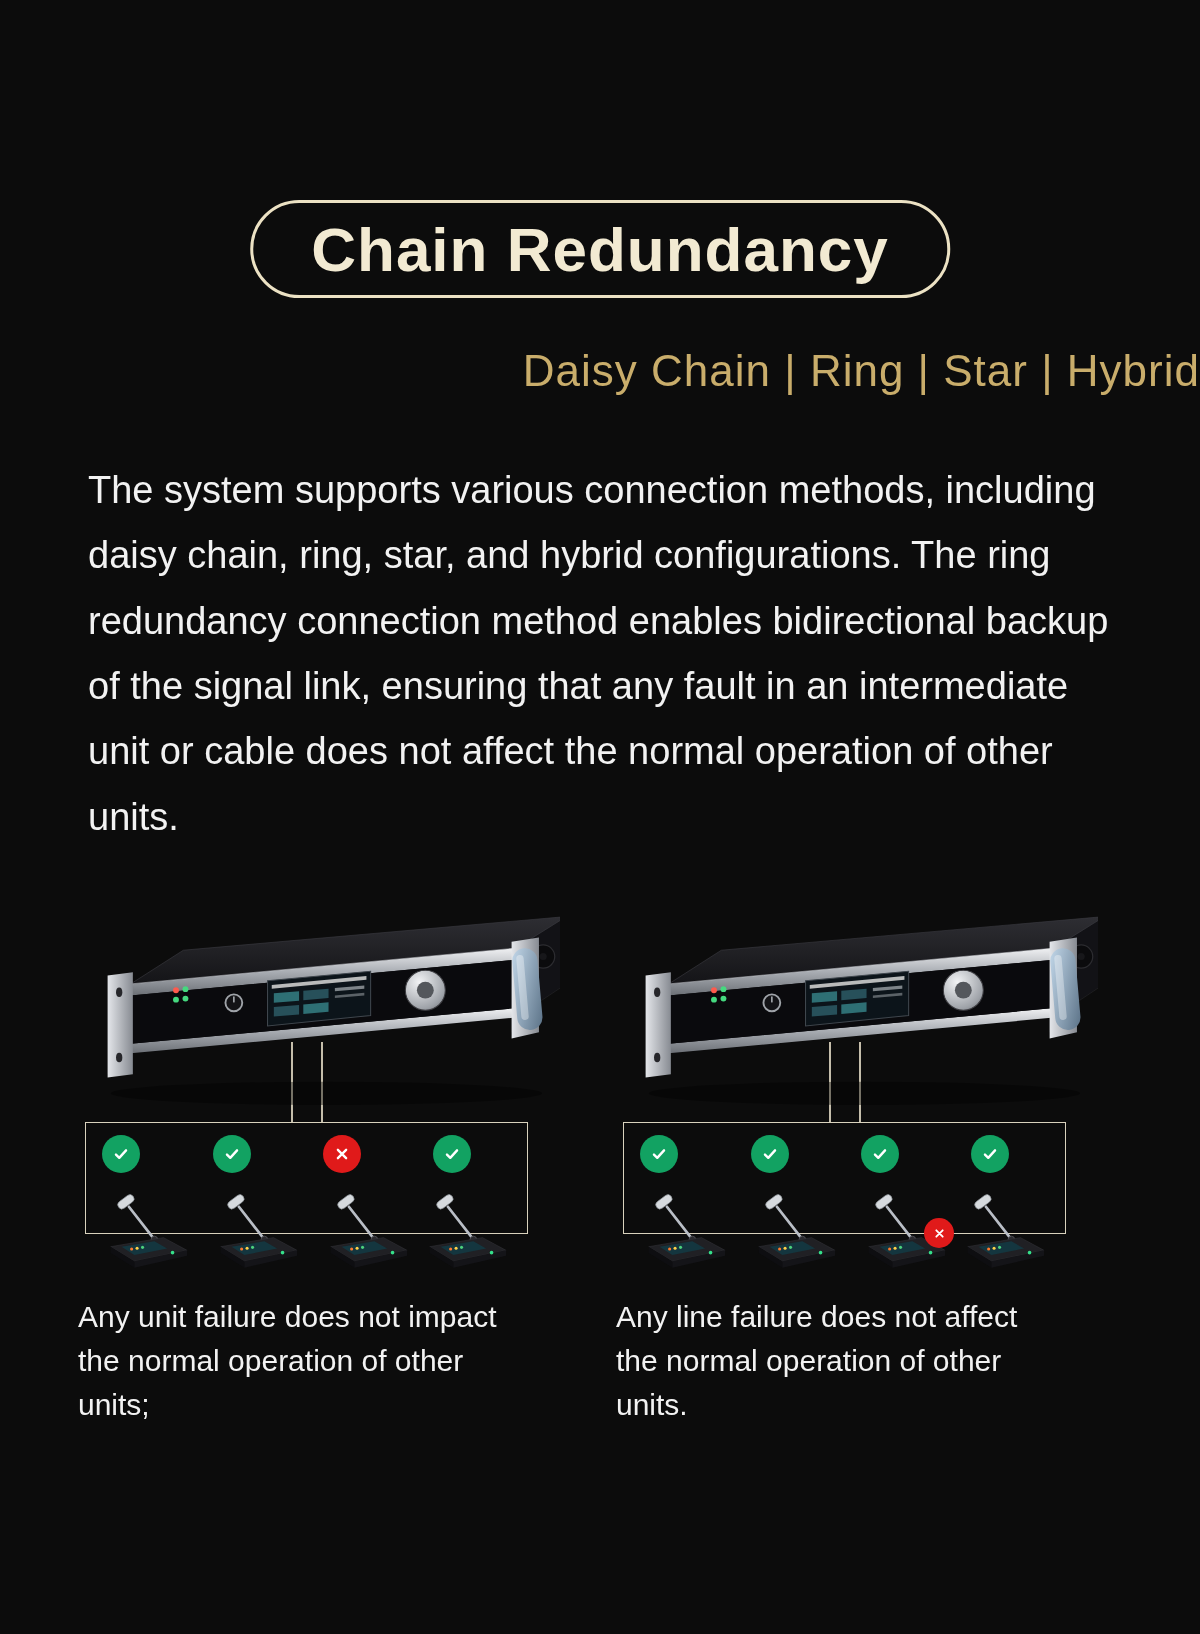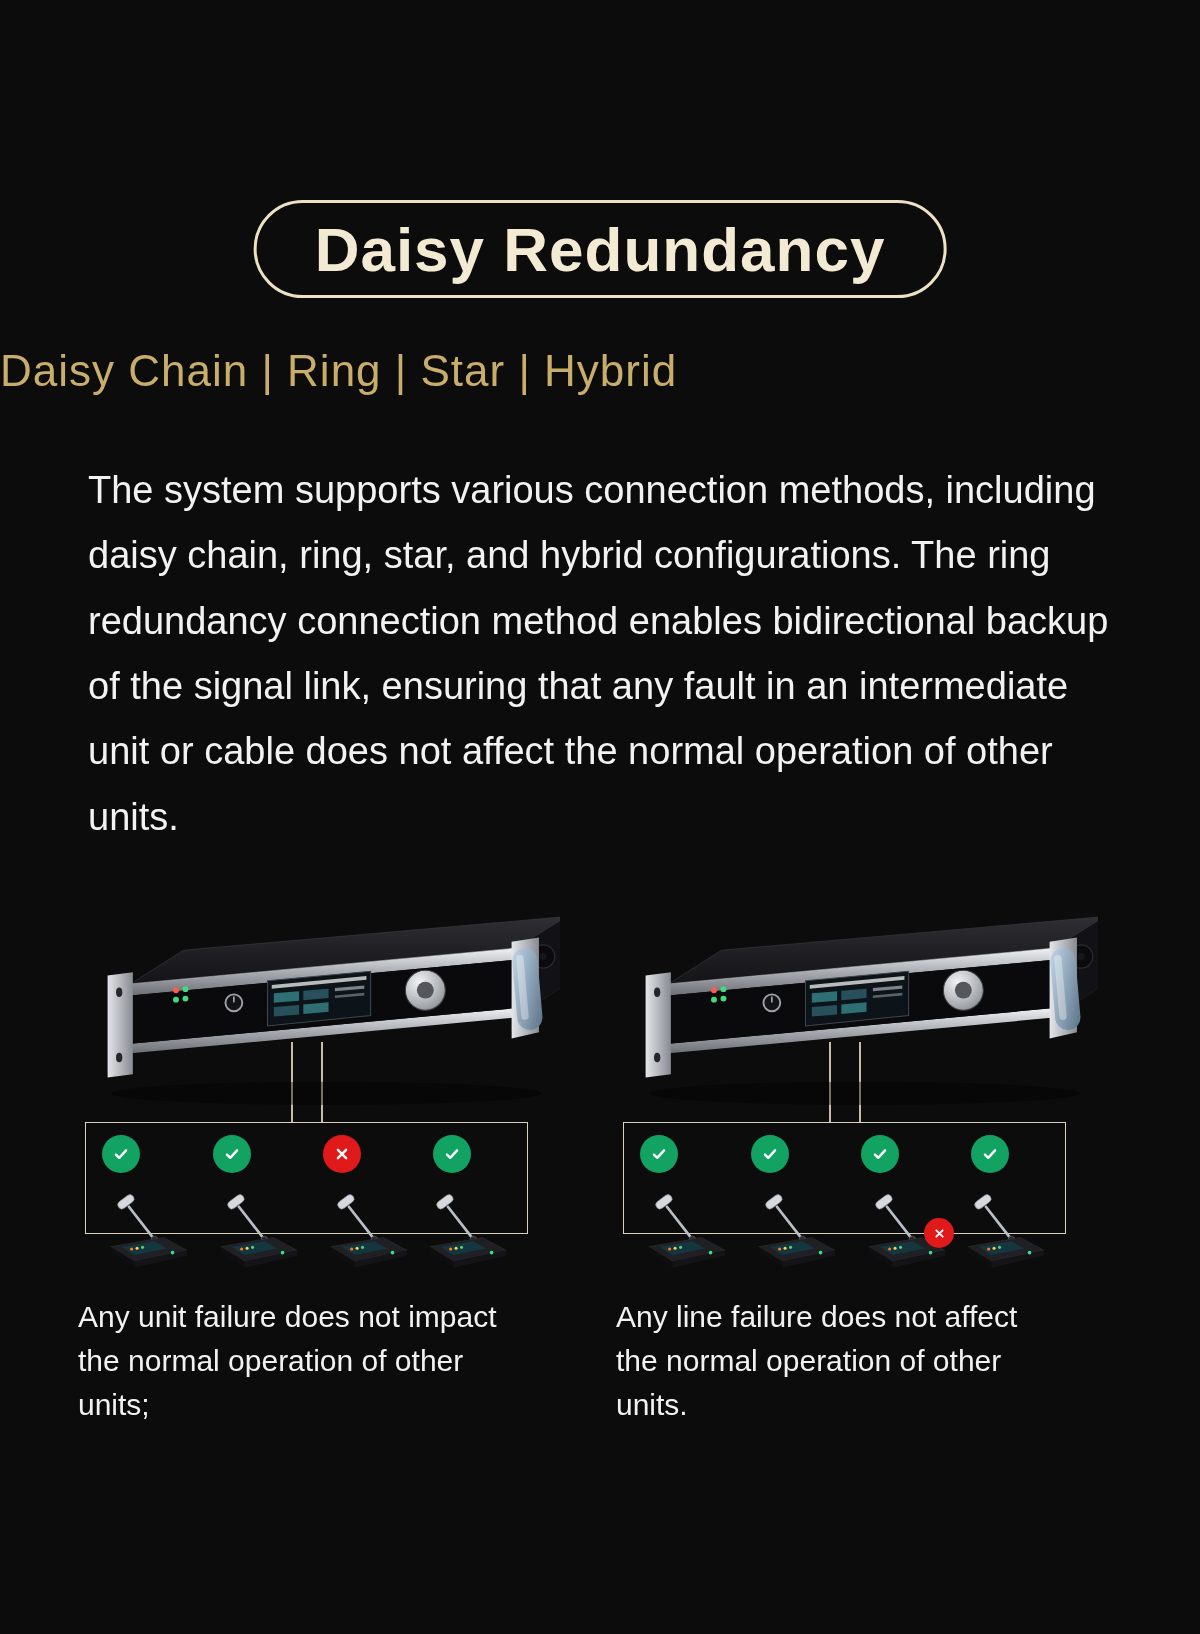--- a/index.html
+++ b/index.html
@@ -19,22 +19,22 @@
 
   .title-pill{
     position:absolute;top:200px;left:50%;transform:translateX(-50%);
     height:98px;padding:0 58px;border:3px solid var(--pill-border);
     border-radius:60px;display:inline-flex;align-items:center;justify-content:center;
   }
   .title-pill .title-text{
     font-size:62px;font-weight:700;color:var(--title);letter-spacing:1px;white-space:nowrap;
   }
   .subtitle{
-    position:absolute;top:346px;left:0;width:100%;text-align:left;
-    font-size:44px;font-weight:400;color:var(--gold);letter-spacing:1px;
+    position:absolute;top:346px;left:0;width:100%;text-align:right;
+    font-size:44px;font-weight:400;color:var(--gold);letter-spacing:1px;padding-left:24px;
   }
   .description{
     position:absolute;left:88px;top:458px;width:1032px;
     font-size:38px;line-height:1.72;color:var(--body);font-weight:400;
   }
 
   .column{position:absolute;top:870px;width:540px;height:620px;}
   .column-left{left:40px;}
   .column-right{left:578px;}
 
@@ -68,21 +68,21 @@
     position:absolute;left:38px;top:425px;width:436px;
     font-size:30px;line-height:1.47;color:var(--body);font-weight:400;
   }
 </style>
 </head>
 <body>
 
 <div class="page">
 
   <div class="title-pill">
-    <span class="title-text">Daisy Redundancy</span>
+    <span class="title-text">Chain Redundancy</span>
   </div>
 
   <div class="subtitle">Daisy Chain | Ring | Star | Hybrid</div>
 
   <p class="description">The system supports various connection methods, including daisy chain, ring, star, and hybrid configurations. The ring redundancy connection method enables bidirectional backup of the signal link, ensuring that any fault in an intermediate unit or cable does not affect the normal operation of other units.</p>
 
   <section class="column column-left">
     <span class="connector-line cl-a"></span>
     <span class="connector-line cl-b"></span>
     <div class="device-slot">

